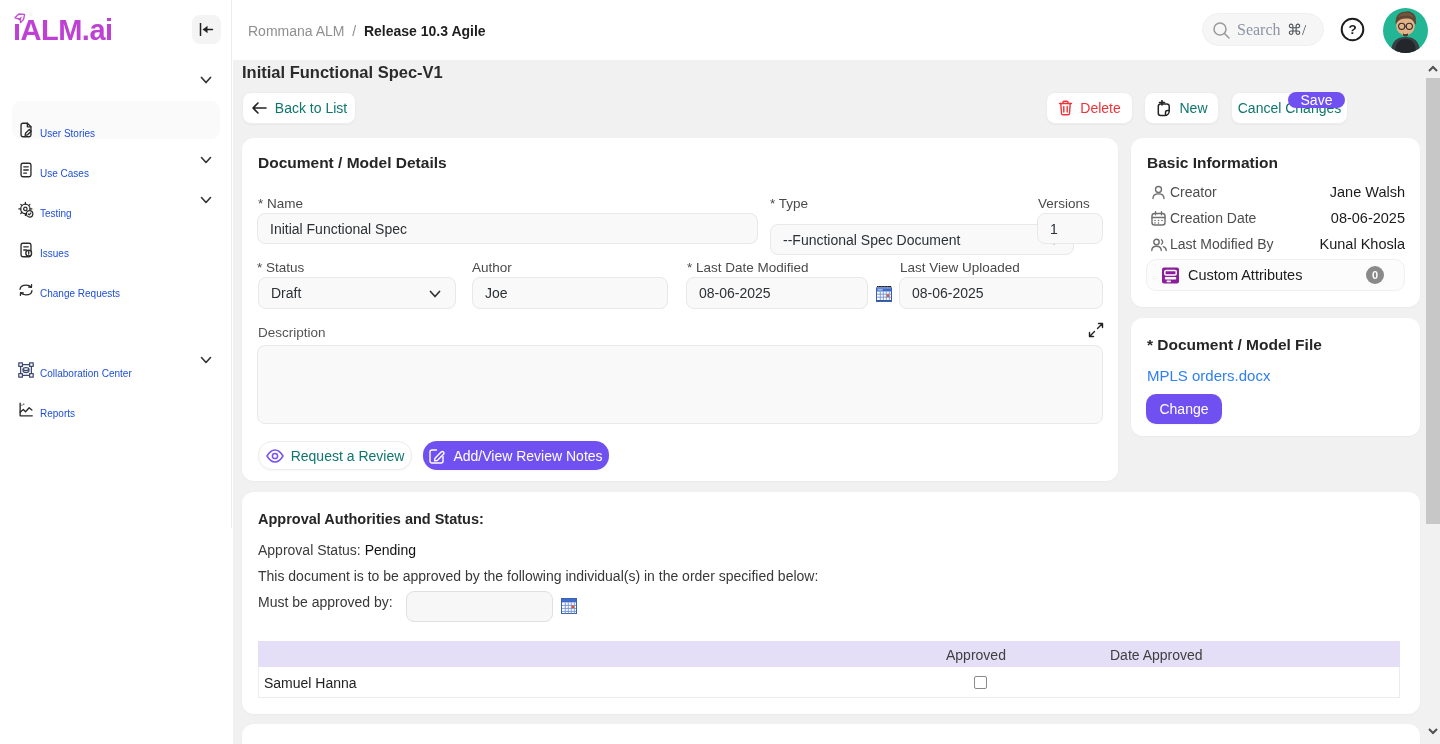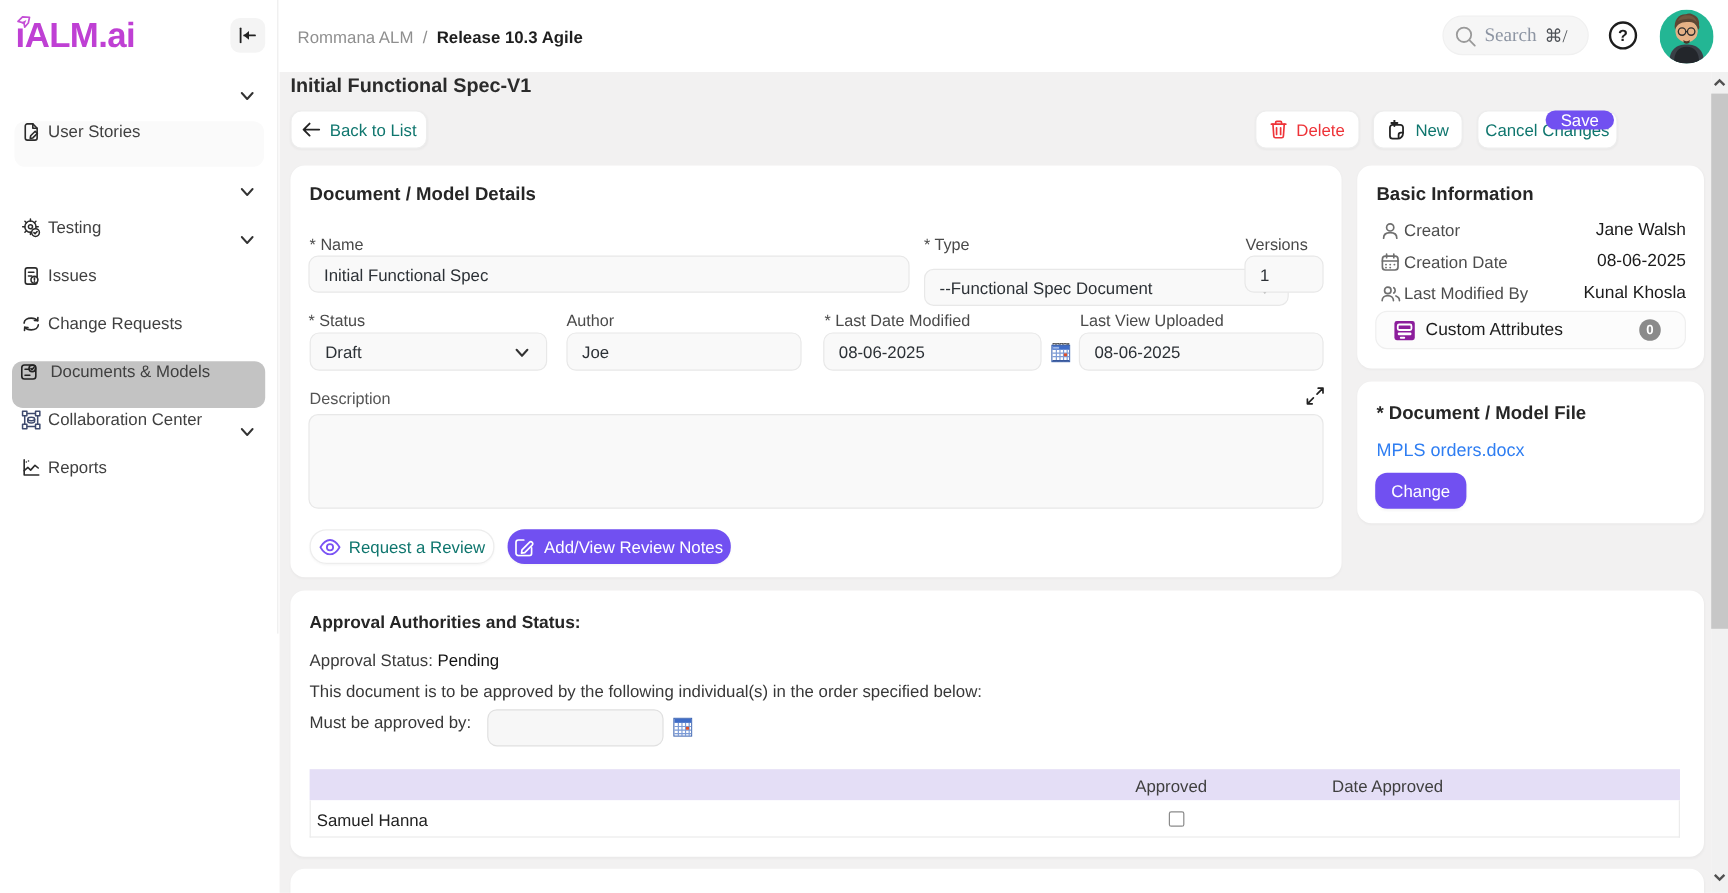--- a/index.html
+++ b/index.html
@@ -2,21 +2,21 @@
 <html><head>
 <meta charset="utf-8">
 <style>
 *{margin:0;padding:0;box-sizing:border-box}
 html,body{width:1440px;height:744px;overflow:hidden;background:#fff;font-family:"Liberation Sans",sans-serif;}
 .abs{position:absolute}
 
 #sidebar{position:absolute;left:0;top:0;width:232px;height:528px;background:#fff;border-right:1px solid #ededed;}
 .logo{position:absolute;left:13px;top:16px;font-size:29px;font-weight:bold;color:#bf40d4;letter-spacing:-0.5px;line-height:28px;}
 .collapse{position:absolute;left:192px;top:15px;width:29px;height:29px;background:#f4f4f4;border-radius:8px;}
-.mitem{position:absolute;left:12px;width:208px;height:38px;border-radius:9px;display:flex;align-items:flex-start;font-size:14px;color:#404040;}
+.mitem{position:absolute;left:12px;width:208px;height:38px;border-radius:9px;display:flex;align-items:flex-end;font-size:10px;color:#1d4ed8;}
 .mitem .ic{margin-left:5px;width:18px;height:18px;flex:none}
 .mitem .tx{margin-left:5px;white-space:nowrap}
 .chev{position:absolute;left:199px;width:14px;height:14px}
 
 #topbar{position:absolute;left:233px;top:0;width:1207px;height:60px;background:#fff;}
 .crumb{position:absolute;left:248px;top:23px;font-size:14px;color:#8f8f8f;}
 .crumb b{color:#1e1e1e;font-weight:700}
 .searchpill{position:absolute;left:1202px;top:13px;width:122px;height:33px;background:#f6f6f6;border:1px solid #f0f0f0;border-radius:17px;}
 
 #content{position:absolute;left:233px;top:60px;width:1193px;height:684px;background:#f2f1f1;}
@@ -55,20 +55,27 @@
     </svg>
 
   <div class="mitem" style="top:101px;background:#fafafa">
     <svg class="ic" viewBox="0 0 20 20" fill="none" stroke="#2b2b2b" stroke-width="1.5" stroke-linecap="round" stroke-linejoin="round">
         <path d="M11.5 2.5 H6.5 A2 2 0 0 0 4.5 4.5 V15.5 A2 2 0 0 0 6.5 17.5 H13.5 A2 2 0 0 0 15.5 15.5 V6.5 Z"></path>
         <path d="M11.5 2.5 V6.5 H15.5"></path>
         <path d="M9.5 13.5 l4.2-4.2 2 2 -4.2 4.2 -2.4.4 z"></path>
       </svg>
     <span class="tx">User Stories</span>
   </div>
+  <div class="mitem" style="top:141px">
+    <svg class="ic" viewBox="0 0 20 20" fill="none" stroke="#2b2b2b" stroke-width="1.5" stroke-linecap="round" stroke-linejoin="round">
+        <rect x="4.5" y="2.5" width="11" height="15" rx="2"></rect>
+        <path d="M7.5 6.5 h5 M7.5 10 h5 M7.5 13.5 h3"></path>
+      </svg>
+    <span class="tx">Use Cases</span>
+  </div>
   <svg class="chev" style="top:153px" viewBox="0 0 14 14">
       <path d="M2.5 4.5 L7 9.5 L11.5 4.5" fill="none" stroke="#333" stroke-width="1.6" stroke-linecap="round" stroke-linejoin="round"></path>
     </svg>
   <div class="mitem" style="top:181px">
     <svg class="ic" viewBox="0 0 20 20" fill="none" stroke="#2b2b2b" stroke-width="1.4" stroke-linecap="round" stroke-linejoin="round">
         <circle cx="9.3" cy="8.8" r="5.2"></circle>
         <path d="M9.3 1.6 v2 M9.3 14 v2 M2.1 8.8 h2 M14.5 8.8 h2 M4.2 3.7 l1.4 1.4 M13 12.5 l1.4 1.4 M14.4 3.7 L13 5.1 M5.6 12.5 L4.2 13.9"></path>
         <circle cx="9.3" cy="8.8" r="1.9"></circle>
         <circle cx="14" cy="14.2" r="3.6" fill="#fff"></circle>
         <path d="M12.5 14.3 l1.1 1.1 1.9-2.2"></path>
@@ -88,29 +95,20 @@
     <span class="tx">Issues</span>
   </div>
   <div class="mitem" style="top:261px">
     <svg class="ic" viewBox="0 0 20 20" fill="none" stroke="#2b2b2b" stroke-width="1.5" stroke-linecap="round" stroke-linejoin="round">
         <path d="M3.4 9.2 C3.6 6.4 6.4 4.6 10 4.6 c2.6 0 4.9 1 6 2.4"></path>
         <path d="M16.6 10.8 C16.4 13.6 13.6 15.4 10 15.4 c-2.6 0-4.9-1-6-2.4"></path>
         <path d="M16.2 4 l-.2 3 -3-.3"></path>
         <path d="M3.8 16 l.2-3 3 .3"></path>
       </svg>
     <span class="tx" style="">Change Requests</span>
-  </div>
-  <div class="mitem" style="top:301px;background:#c3c3c3;left:10px;width:211px;height:39px">
-    <svg class="ic" viewBox="0 0 20 20" fill="none" stroke="#222" stroke-width="1.5" stroke-linecap="round" stroke-linejoin="round">
-        <rect x="3.5" y="3.5" width="13" height="13" rx="2.5"></rect>
-        <path d="M6.5 7.5 h4 M6.5 13 h4.5"></path>
-        <circle cx="13.2" cy="6.8" r="3" fill="#c3c3c3"></circle>
-        <path d="M12 6.9 l.9.9 1.6-1.8"></path>
-      </svg>
-    <span class="tx" style="margin-left:9px">Documents &amp; Models</span>
   </div>
   <div class="mitem" style="top:341px">
     <svg class="ic" viewBox="0 0 20 20" fill="none" stroke="#3e4a6d" stroke-width="1.4" stroke-linejoin="round">
         <rect x="4" y="4" width="12" height="12"></rect>
         <rect x="2" y="2" width="4" height="4" fill="#fff"></rect>
         <rect x="14" y="2" width="4" height="4" fill="#fff"></rect>
         <rect x="2" y="14" width="4" height="4" fill="#fff"></rect>
         <rect x="14" y="14" width="4" height="4" fill="#fff"></rect>
         <ellipse cx="10" cy="9" rx="3.2" ry="1.6"></ellipse>
         <path d="M6.8 9 v2.2 a3.2 1.6 0 0 0 6.4 0 V9"></path>

